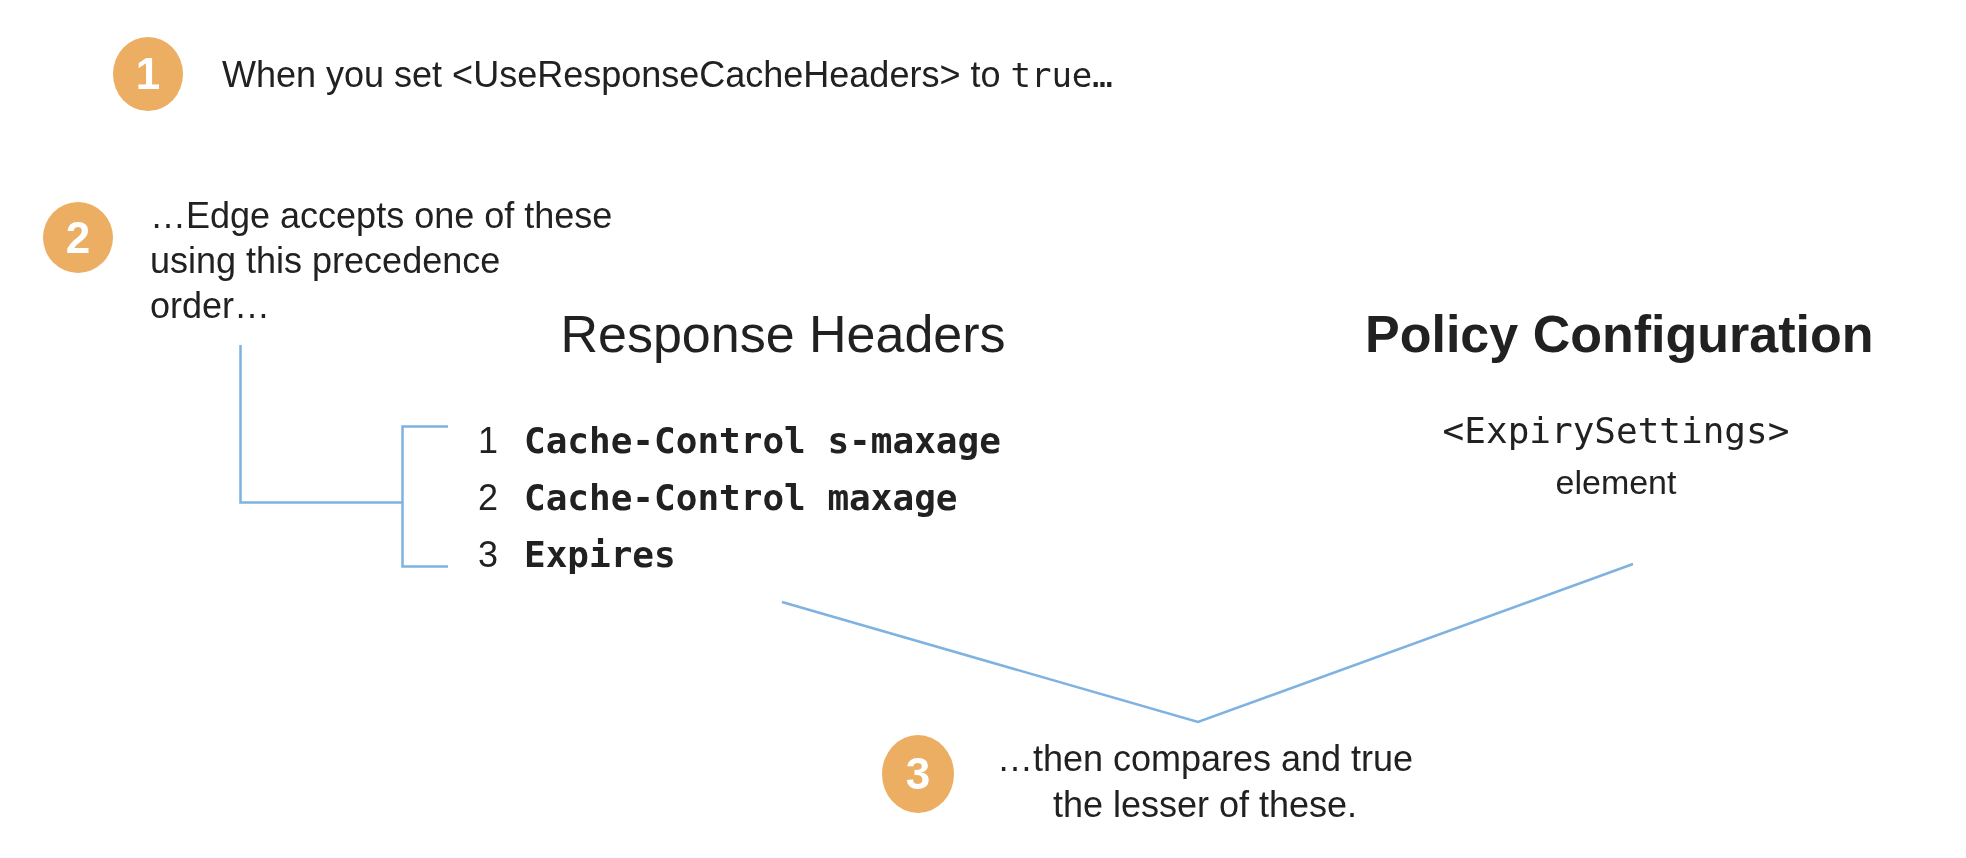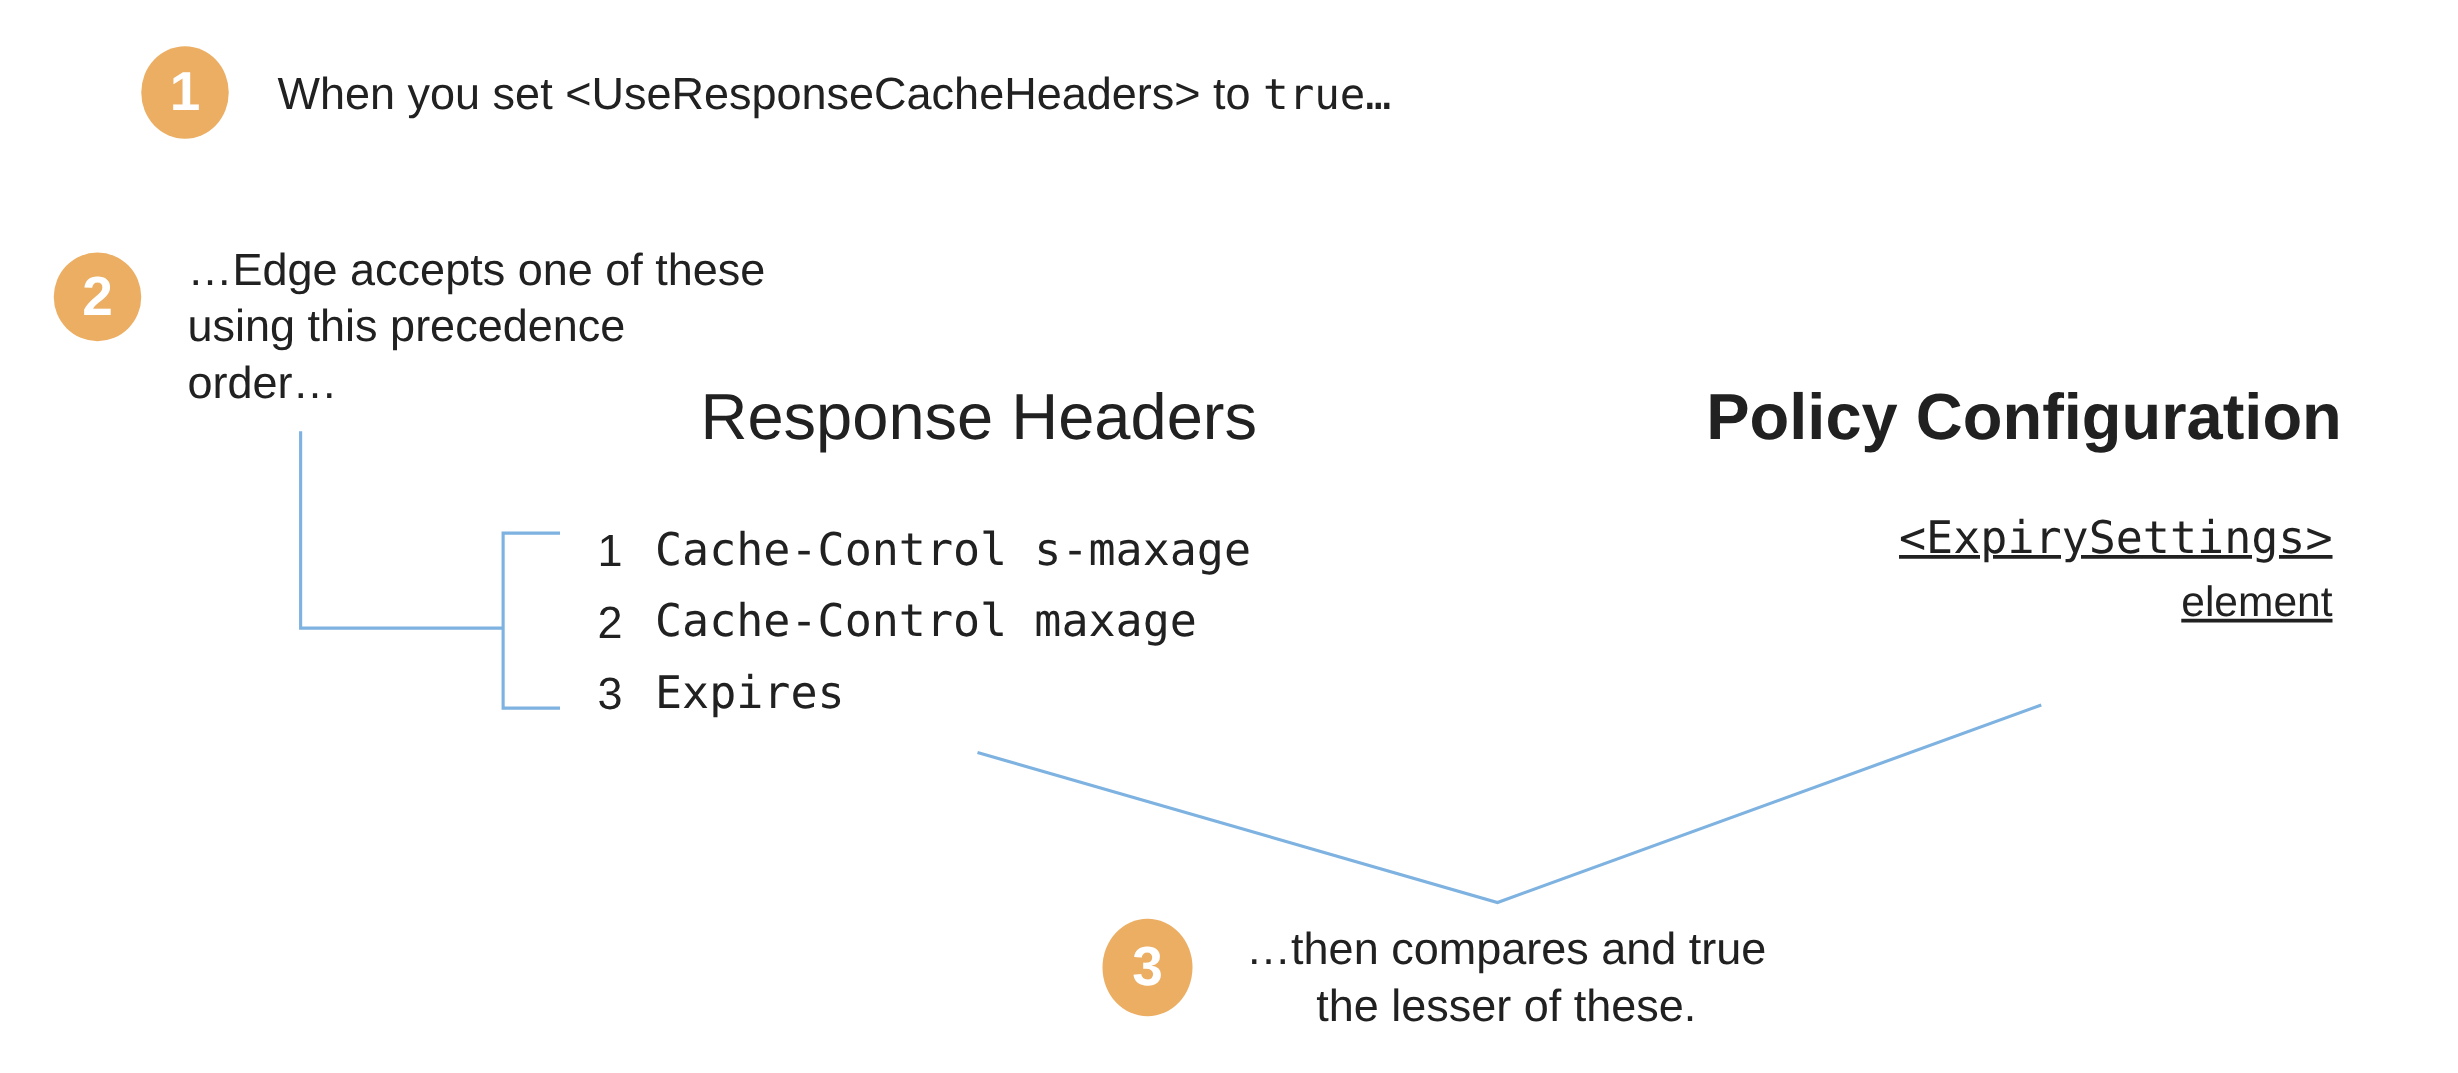--- a/index.html
+++ b/index.html
@@ -85,28 +85,28 @@
   }
   .precedence-row .num {
     display: inline-block;
     width: 28px;
     margin-right: 18px;
     font-size: 36px;
   }
   .precedence-row .name {
     font-family: "DejaVu Sans Mono", monospace;
     font-size: 36px;
+    font-weight: bold;
   }
 
   .policy-block {
     position: absolute;
     left: 1366px; top: 408px;
     width: 500px;
-    text-align: right;
-    text-decoration: underline;
+    text-align: center;
   }
   .policy-block .code {
     font-family: "DejaVu Sans Mono", monospace;
     font-size: 36px;
     line-height: 46px;
     white-space: nowrap;
   }
   .policy-block .label {
     font-size: 34px;
     line-height: 44px;

